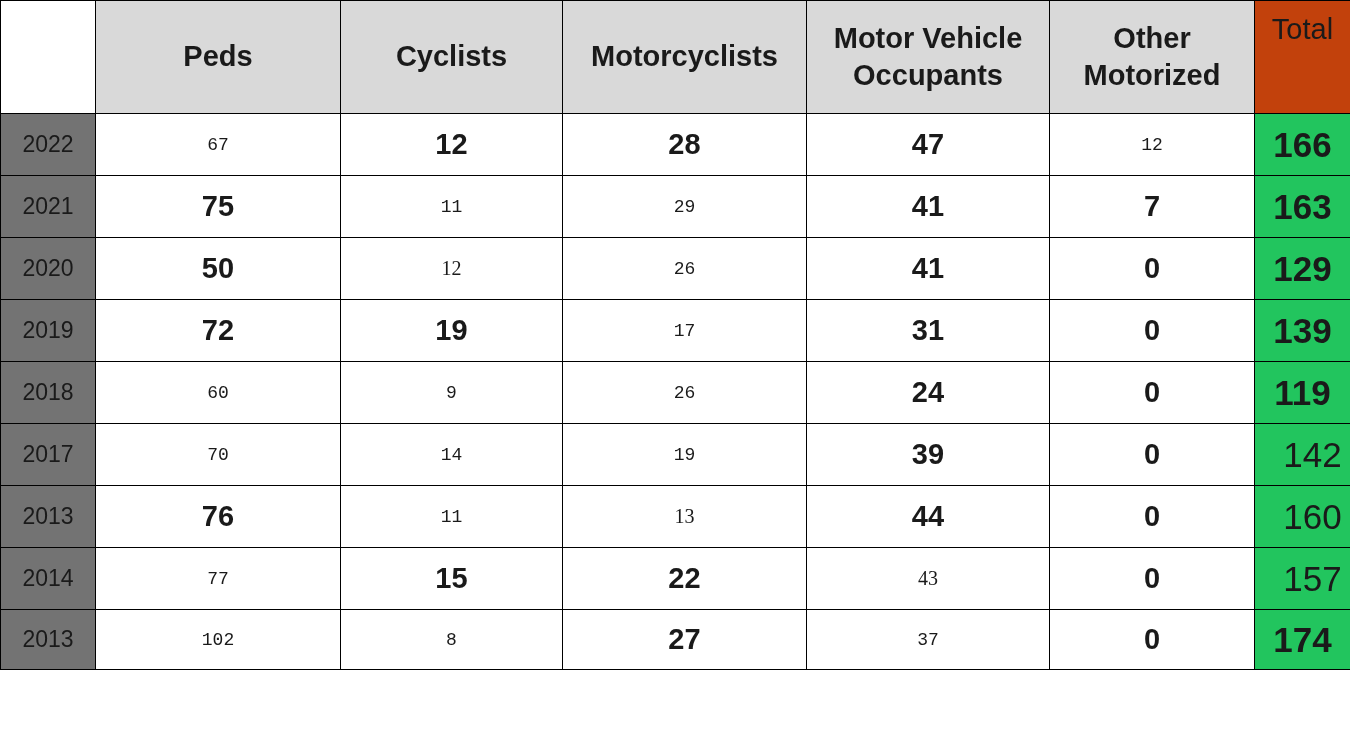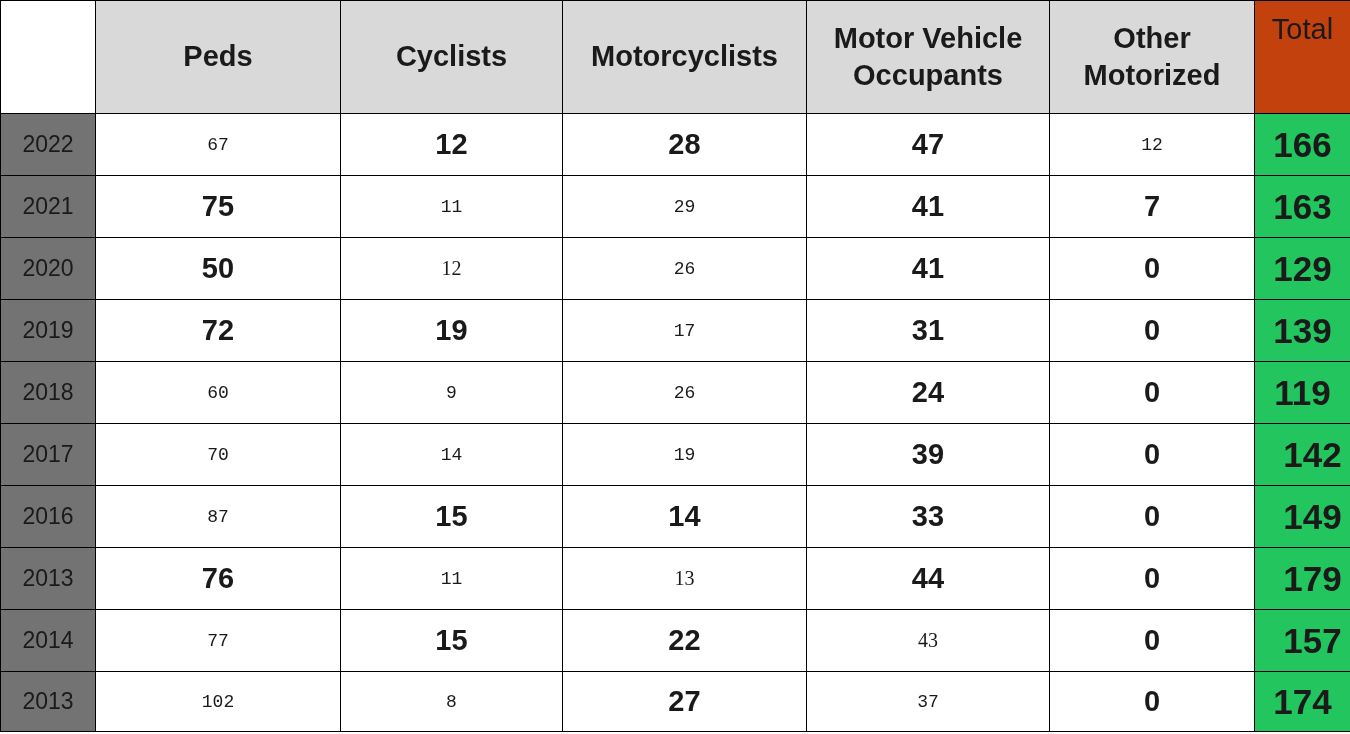--- a/index.html
+++ b/index.html
@@ -88,21 +88,21 @@
     font-family: "Liberation Serif", serif;
     font-size: 20px;
   }
   td.total {
     background: #22c55e;
     font-family: "Liberation Sans", sans-serif;
     font-weight: bold;
     font-size: 35px;
   }
   td.total.light {
-    font-weight: bold;
+    font-weight: normal;
     font-family: "Liberation Sans", sans-serif;
     padding-left: 20px;
   }
   
   tbody tr:last-child { height: 60px; }
 </style>
 </head>
 <body>
 
 <div class="sheet">
@@ -188,36 +188,27 @@
       <tr>
         <td class="year">2017</td>
         <td class="val">70</td>
         <td class="val">14</td>
         <td class="val">19</td>
         <td class="val sans">39</td>
         <td class="val sans">0</td>
         <td class="total light">142</td>
       </tr>
       <tr>
-        <td class="year">2016</td>
-        <td class="val">87</td>
-        <td class="val sans">15</td>
-        <td class="val sans">14</td>
-        <td class="val sans">33</td>
-        <td class="val sans">0</td>
-        <td class="total light">149</td>
-      </tr>
-      <tr>
         <td class="year">2013</td>
         <td class="val sans">76</td>
         <td class="val">11</td>
         <td class="val serif-sm">13</td>
         <td class="val sans">44</td>
         <td class="val sans">0</td>
-        <td class="total light">179</td>
+        <td class="total light">160</td>
       </tr>
       <tr>
         <td class="year">2014</td>
         <td class="val">77</td>
         <td class="val sans">15</td>
         <td class="val sans">22</td>
         <td class="val serif-sm">43</td>
         <td class="val sans">0</td>
         <td class="total light">157</td>
       </tr>

